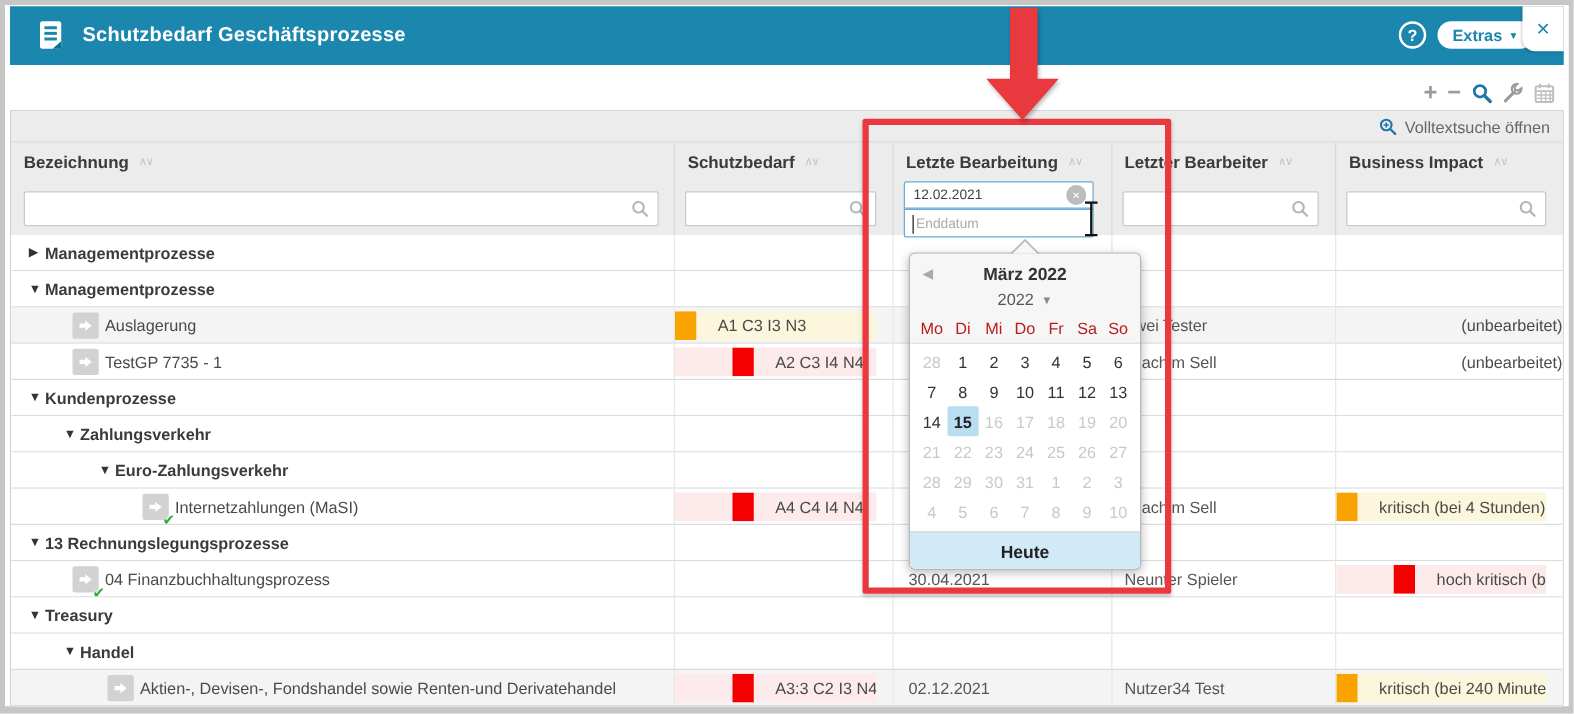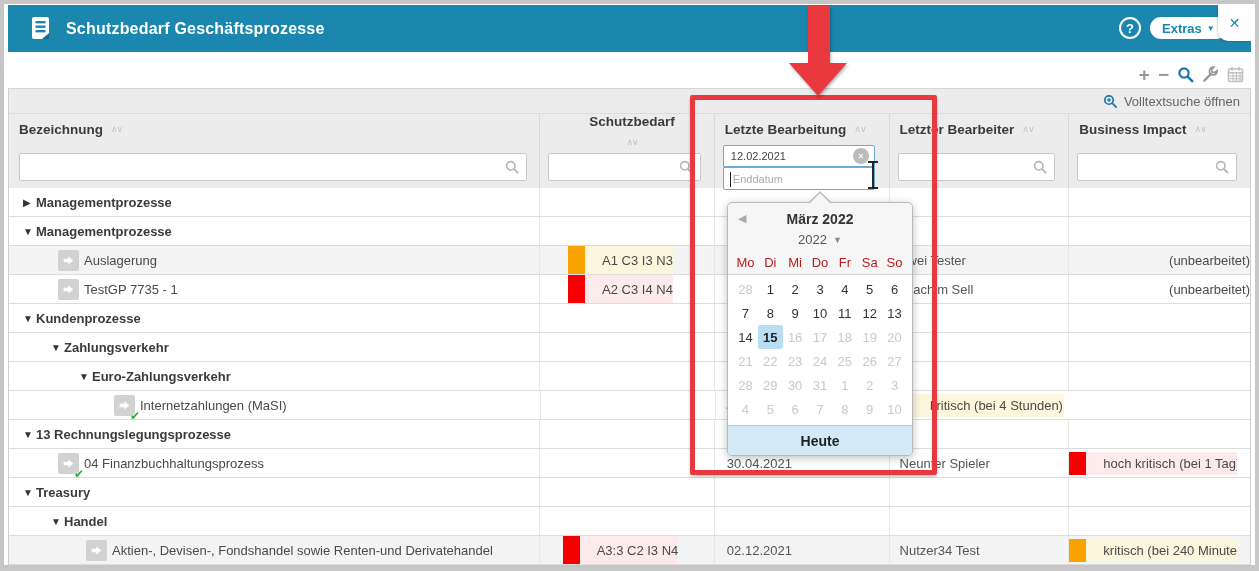--- a/index.html
+++ b/index.html
@@ -20,21 +20,21 @@
   .tb-svg{cursor:pointer;display:block;}
 
   
   .grid{position:absolute;left:4px;top:84px;width:1243px;border:1px solid #cfcfcf;border-top:1px solid #d6d6d6;box-sizing:border-box;background:#fff;}
   .grid-head{background:var(--header_gray);}
   .fulltext-row{height:24px;border-bottom:1px solid #dcdcdc;display:flex;justify-content:flex-end;align-items:center;padding-right:10px;gap:6px;}
   .fulltext-label{font-size:13px;color:#666;cursor:pointer;}
   .head-cells,.filter-cells{display:flex;}
   .hc{box-sizing:border-box;border-right:1px solid #d9d9d9;}
   .hc:last-child{border-right:none;}
-  .c0{width:532px;}.c1{width:175px;flex-direction:column;}.c2{width:175px;}.c3{width:180px;}.c4{width:181px;}
+  .c0{width:532px;}.c1{width:175px;}.c2{width:175px;}.c3{width:180px;}.c4{width:181px;}
   .head-cells .hc{height:30px;display:flex;align-items:center;padding-left:10px;gap:8px;}
   .col-label{font-size:13.5px;font-weight:bold;color:#3b3b3b;}
   .sort{color:#c2c2c2;font-size:9px;letter-spacing:-1px;cursor:pointer;}
   .filter-cells .hc{height:44px;position:relative;}
   .search-box{position:absolute;top:9px;left:8px;right:13px;height:26px;background:#fff;border:1px solid #c9c9c9;border-radius:2px;display:flex;align-items:center;}
   .c0 .search-box{left:10px;right:12px;}
   .search-box input{flex:1;border:none;outline:none;background:transparent;font-size:13px;color:#444;padding:0 6px;font-family:inherit;min-width:0;}
   .mag{margin-right:7px;flex:0 0 auto;}
 
   
@@ -53,21 +53,21 @@
   .cell{box-sizing:border-box;border-right:1px solid #e7e7e7;display:flex;align-items:center;overflow:hidden;}
   .cell:last-child{border-right:none;}
   .tree-arrow{display:inline-block;width:13px;font-size:10px;color:#333;flex:0 0 auto;cursor:pointer;}
   .group-label{font-size:13px;font-weight:bold;color:#3b3b3b;white-space:nowrap;}
   .leaf-label{font-size:13px;color:#4a4a4a;margin-left:5px;white-space:nowrap;}
   .leaf-icon{position:relative;width:21px;height:21px;background:#d2d2d2;border-radius:2px;display:flex;align-items:center;justify-content:center;flex:0 0 auto;}
   .leaf-icon .check{position:absolute;right:-5px;bottom:-7px;color:#2fa83c;font-size:12px;font-weight:bold;text-shadow:0 0 2px #fff,0 0 2px #fff;}
   .badge{height:23px;margin-right:13px;flex:1;display:flex;align-items:center;overflow:hidden;}
   .badge .bar{width:17px;height:100%;flex:0 0 auto;}
   .badge .btxt{font-size:13px;color:#4a4a4a;padding-left:17px;white-space:nowrap;}
-  .badge.red{background:var(--red_tint);}.badge.red .bar{background:var(--red);}
+  .badge.red{background:var(--red_tint);padding-left:46px;}.badge.red .bar{background:var(--red);}
   .badge.orange{background:var(--orange_tint);}.badge.orange .bar{background:var(--orange);}
   .plain-val{font-size:13px;color:#555;padding-left:12px;white-space:nowrap;}
   .center-val{width:100%;text-align:right;font-size:13px;color:#4a4a4a;}
 
   
   .cal{position:absolute;left:723px;top:198px;width:186px;background:#fff;border:1px solid #b9b9b9;border-radius:5px;box-shadow:0 2px 8px rgba(0,0,0,.25);z-index:20;box-sizing:border-box;}
   .cal .pointer-outer{position:absolute;left:80px;top:-12px;width:0;height:0;border:12px solid transparent;border-top:none;border-bottom:12px solid #b9b9b9;}
   .cal .pointer-inner{position:absolute;left:82px;top:-10px;width:0;height:0;border:10px solid transparent;border-top:none;border-bottom:10px solid #f6f6f6;}
   .cal-head{background:#f6f6f6;border-radius:5px 5px 0 0;border-bottom:1px solid #cfcfcf;padding-top:5px;}
   .cal-title-row{position:relative;height:21px;display:flex;align-items:center;justify-content:center;}
@@ -320,20 +320,26 @@
         <div class="row">
           <div class="cell c0">
             <span class="leaf-icon" style="margin-left: 105px;">
               <svg width="13" height="13" viewBox="0 0 20 20">
                 <path d="M2.5 7.4 h7.2 V3.8 L17.5 10 L9.7 16.2 V12.6 H2.5 z" fill="#fff"></path>
               </svg>
               <span class="check">✔</span>
             </span>
             <span class="leaf-label">Internetzahlungen (MaSI)</span>
           </div>
+          <div class="cell c1">
+            <div class="badge red">
+              <div class="bar"></div>
+              <span class="btxt">A4 C4 I4 N4</span>
+            </div>
+          </div>
           <div class="cell c2"></div>
           <div class="cell c3">
             <span class="plain-val" style="padding-left: 10px;">Joachim Sell</span>
           </div>
           <div class="cell c4">
             <div class="badge orange">
               <div class="bar"></div>
               <span class="btxt">kritisch (bei 4 Stunden)</span>
             </div>
           </div>

